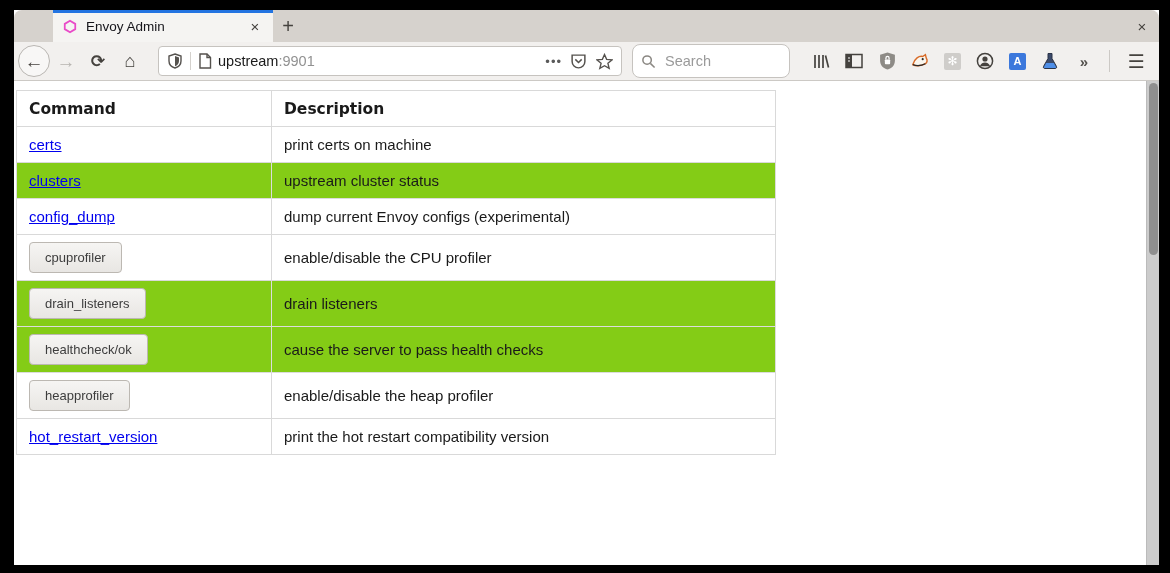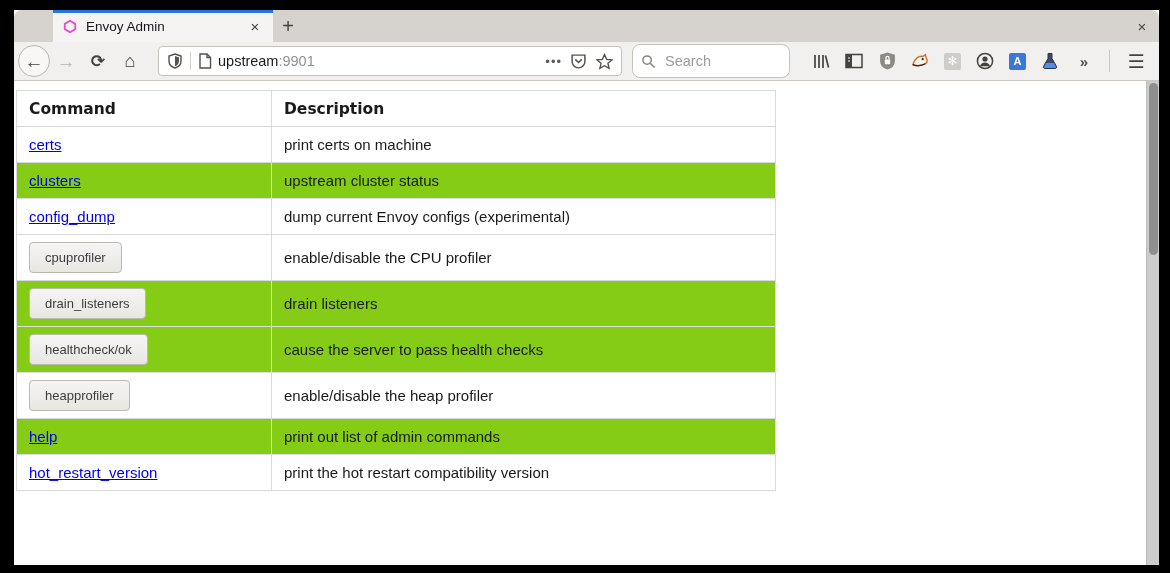--- a/index.html
+++ b/index.html
@@ -226,24 +226,20 @@
             <td>drain listeners</td>
           </tr>
           <tr class="stripe has-btn">
             <td><button class="gtk-btn">healthcheck/ok</button></td>
             <td>cause the server to pass health checks</td>
           </tr>
           <tr class="has-btn">
             <td><button class="gtk-btn">heapprofiler</button></td>
             <td>enable/disable the heap profiler</td>
           </tr>
-          <tr class="stripe ">
-            <td><a href="#">help</a></td>
-            <td>print out list of admin commands</td>
-          </tr>
           <tr class="">
             <td><a href="#">hot_restart_version</a></td>
             <td>print the hot restart compatibility version</td>
           </tr>
         </tbody>
     </table>
 
     <div class="scrollbar">
       <div class="scroll-thumb"></div>
     </div>

